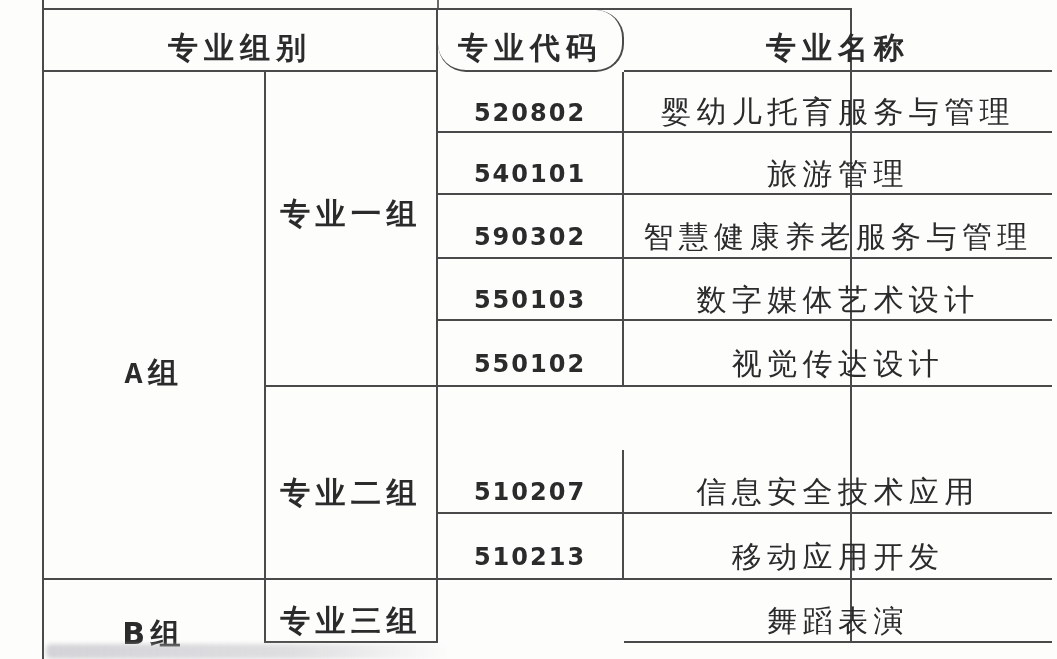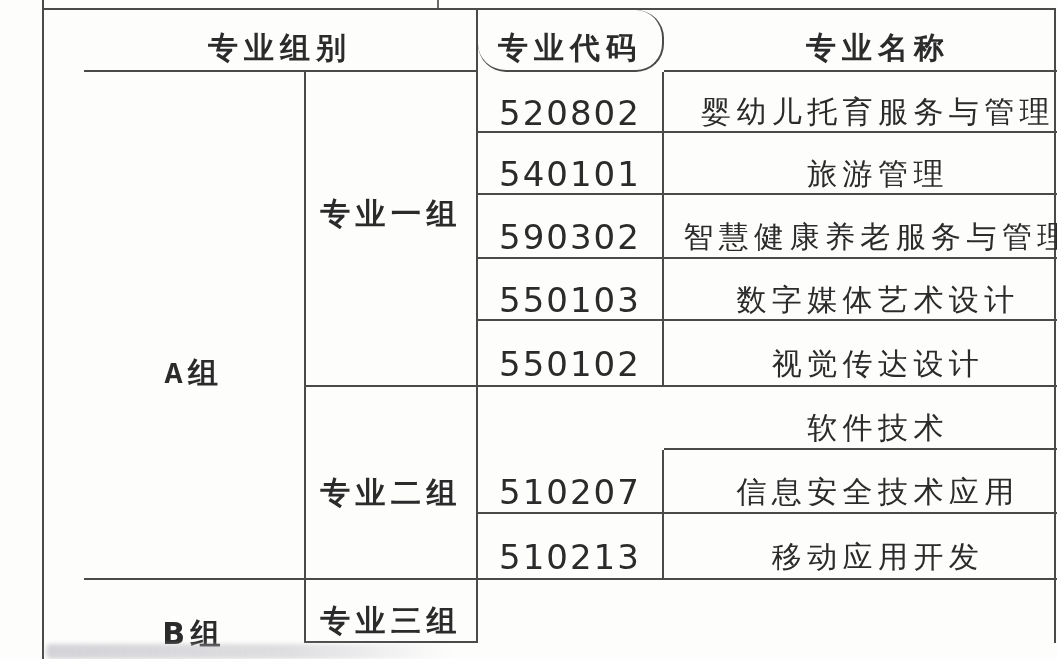--- a/index.html
+++ b/index.html
@@ -12,34 +12,33 @@
   
   .vline-tick  { position:absolute; left:437px; top:0; width:2px; height:10px; background:#6a6a6a; }
 
   .grid {
     position:absolute; left:44px; top:8px;
     display:grid;
     grid-template-columns:222px 172px 186px 428px;
     grid-template-rows:62px 61px 62px 64px 62px 66px 63px 64px 66px 63px;
     border-top:2px solid #4a4a4a;
     border-right:2px solid #4a4a4a;
-    width:1012px;
-    padding-left:40px;
+    width:808px;
   }
   .cell {
     display:flex; align-items:center; justify-content:center;
     text-align:center; letter-spacing:0.18em;
     font-size:30px; padding-top:22px;
     border-right:2px solid #4a4a4a;
     border-bottom:2px solid #4a4a4a;
     overflow:visible;
   }
   .cell.last-col { border-right:none; }
   .cell.header { font-size:30px; padding-top:16px; font-weight:bold; letter-spacing:0.2em; }
-  .cell.code { font-size:34px; letter-spacing:2px; font-weight:normal; }
+  .cell.code { font-size:24px; letter-spacing:2px; font-weight:bold; }
   .cell.group-a { padding-top:96px; }
   .cell.group-b { border-bottom:none; padding-top:46px; }
   .cell.subgroup-1 { padding-top:0; padding-bottom:28px; }
   .cell.name { font-weight:normal; }
   .cell.grouplbl { font-weight:bold; }
 
   
   .hd-group { grid-column:1/3; grid-row:1; }
   .hd-code  { grid-column:3/4; grid-row:1;border-radius:28px; }
   .hd-name  { grid-column:4/5; grid-row:1; }
@@ -88,22 +87,22 @@
     <div class="cell name last-col n-r1">婴幼儿托育服务与管理</div>
     <div class="cell code c-r2">540101</div>
     <div class="cell name last-col n-r2">旅游管理</div>
     <div class="cell code c-r3">590302</div>
     <div class="cell name last-col n-r3">智慧健康养老服务与管理</div>
     <div class="cell code c-r4">550103</div>
     <div class="cell name last-col n-r4">数字媒体艺术设计</div>
     <div class="cell code c-r5">550102</div>
     <div class="cell name last-col n-r5">视觉传达设计</div>
 
-    <div class="cell name last-col n-r6">软件技术</div>
     <div class="cell code c-r7">510207</div>
     <div class="cell name last-col n-r7">信息安全技术应用</div>
     <div class="cell code c-r8">510213</div>
     <div class="cell name last-col n-r8">移动应用开发</div>
 
+    <div class="cell name last-col n-r9">舞蹈表演</div>
   </div>
 
   <div class="photo-shadow"></div>
 </div>
 
 </body></html>

